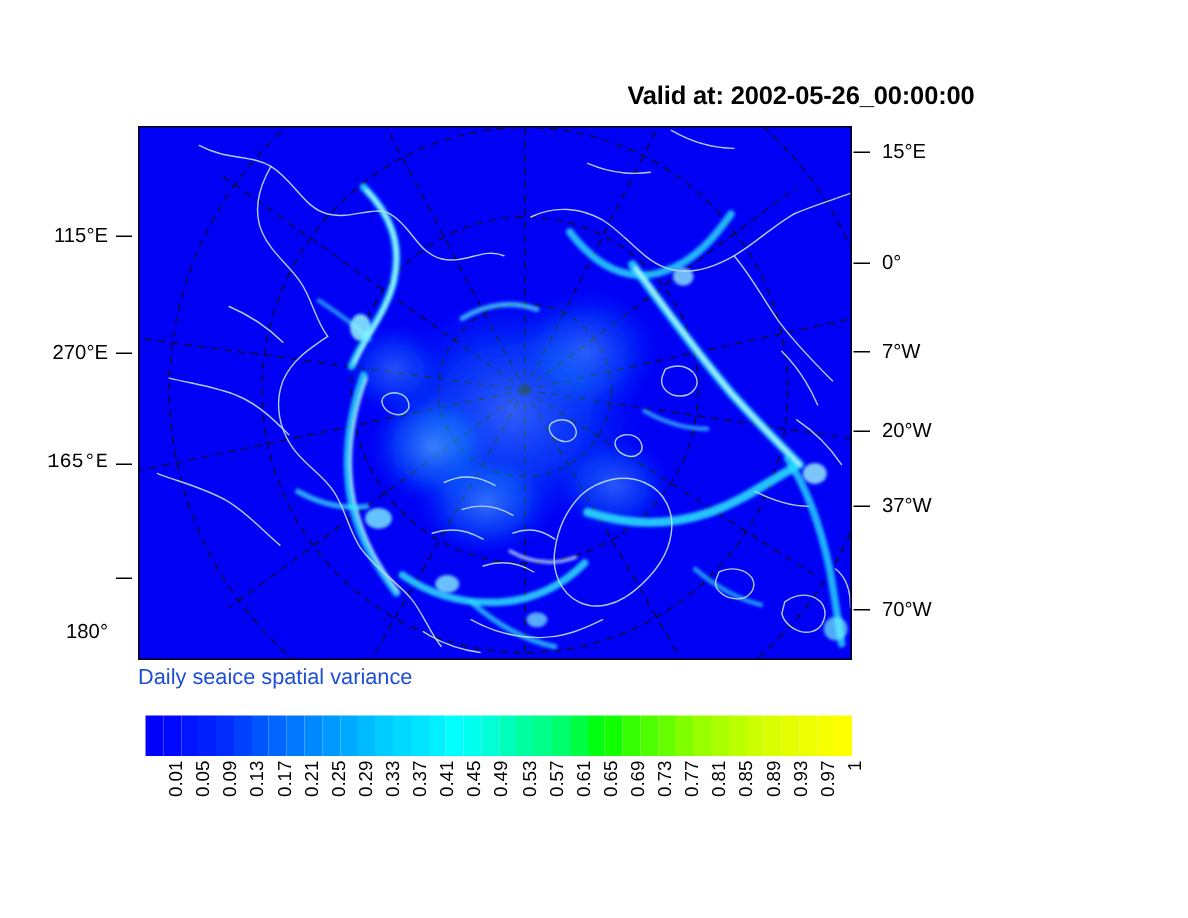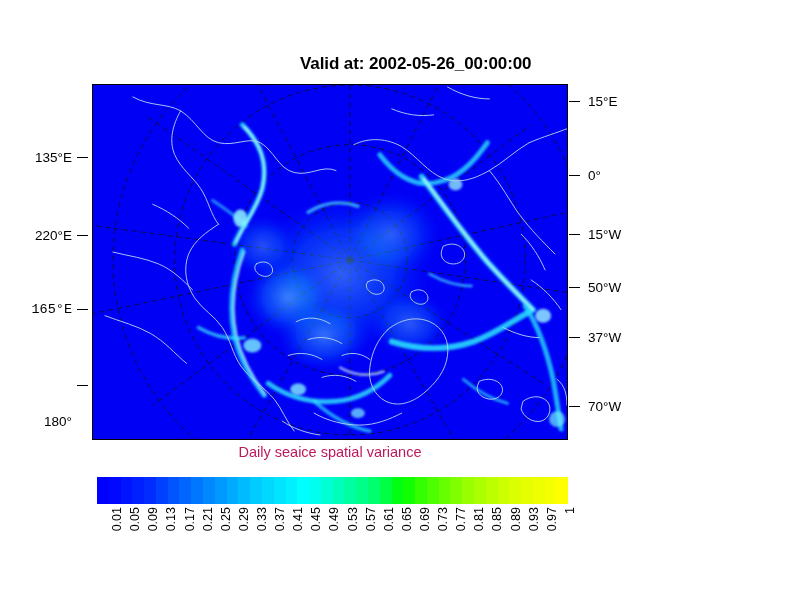--- a/index.html
+++ b/index.html
@@ -21,21 +21,21 @@
     width: 792px;
     height: 612px;
   }
 
   
   #plot-title {
     position: absolute;
     left: 300px;
     top: 54px;
     width: 468px;
-    text-align: left;
+    text-align: center;
     font-size: 17px;
     font-weight: bold;
     color: #000000;
     letter-spacing: -0.1px;
     white-space: nowrap;
   }
 
   
   #map-frame {
     position: absolute;
@@ -79,23 +79,22 @@
   }
   .tick-mark.left  { left: 77px; }
   .tick-mark.right { left: 569px; }
 
   
   #map-caption {
     position: absolute;
     left: 92px;
     top: 444px;
     width: 476px;
-    text-align: center;
     font-size: 14.5px;
-    color: #be185d;
+    color: #1d4ed8;
     white-space: nowrap;
   }
 
   
   #colorbar {
     position: absolute;
     left: 97px;
     top: 477px;
     width: 471px;
     height: 27px;
@@ -259,44 +258,44 @@
 
         <path d="M320,208 C326,204 334,206 336,212 C338,218 332,222 326,220 C320,218 316,212 320,208 Z"></path>
         <path d="M276,198 C282,194 290,196 292,202 C294,208 288,212 282,210 C276,208 272,202 276,198 Z"></path>
         <path d="M164,180 C170,176 178,178 180,184 C182,190 176,194 170,192 C164,190 160,184 164,180 Z"></path>
       </g>
     </svg>
   </div>
 
   <div>
     <div class="tick-mark left" style="top:157px"></div>
-    <div class="tick-label left" style="left:0px; top:157px; width:72px;">135°E</div>
+    <div class="tick-label left" style="left:0px; top:157px; width:72px;">115°E</div>
 
     <div class="tick-mark left" style="top:235px"></div>
-    <div class="tick-label left" style="left:0px; top:235px; width:72px;">220°E</div>
+    <div class="tick-label left" style="left:0px; top:235px; width:72px;">270°E</div>
 
     <div class="tick-mark left" style="top:309px"></div>
     <div class="tick-label left" style="left:0px; top:309px; width:72px;font-family:Liberation Mono, monospace;">165°E</div>
 
     <div class="tick-mark left" style="top:385px"></div>
     <div class="tick-label left" style="left:0px; top:385px; width:72px;margin-top:36px;">180°</div>
   </div>
 
   <div>
     <div class="tick-mark right" style="top:101px"></div>
     <div class="tick-label right" style="left:588px; top:101px;">15°E</div>
 
     <div class="tick-mark right" style="top:175px"></div>
     <div class="tick-label right" style="left:588px; top:175px;">0°</div>
 
     <div class="tick-mark right" style="top:234px"></div>
-    <div class="tick-label right" style="left:588px; top:234px;">15°W</div>
+    <div class="tick-label right" style="left:588px; top:234px;">7°W</div>
 
     <div class="tick-mark right" style="top:287px"></div>
-    <div class="tick-label right" style="left:588px; top:287px;">50°W</div>
+    <div class="tick-label right" style="left:588px; top:287px;">20°W</div>
 
     <div class="tick-mark right" style="top:337px"></div>
     <div class="tick-label right" style="left:588px; top:337px;">37°W</div>
 
     <div class="tick-mark right" style="top:406px"></div>
     <div class="tick-label right" style="left:588px; top:406px;">70°W</div>
   </div>
 
   <div id="map-caption">Daily seaice spatial variance</div>
 

